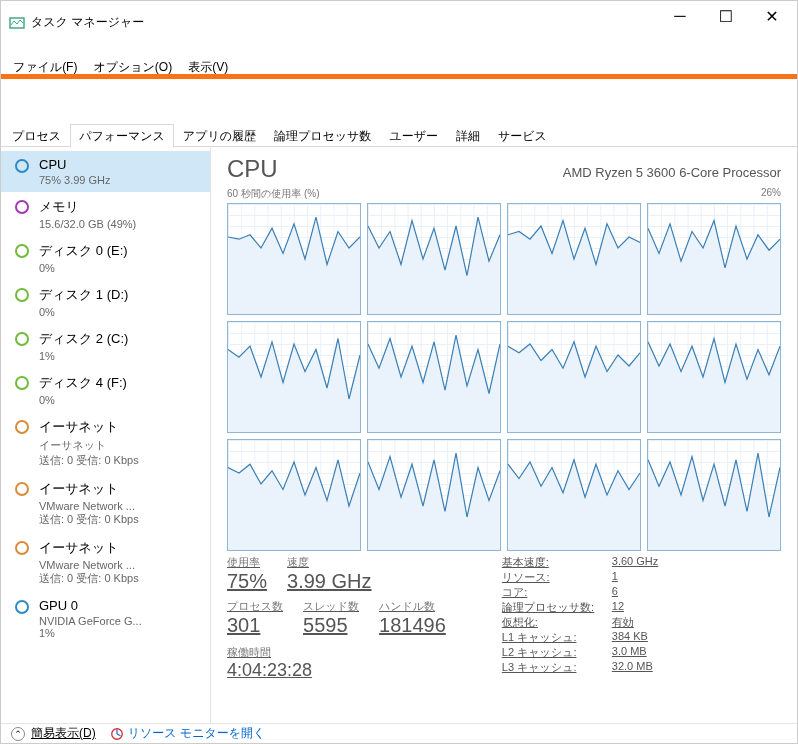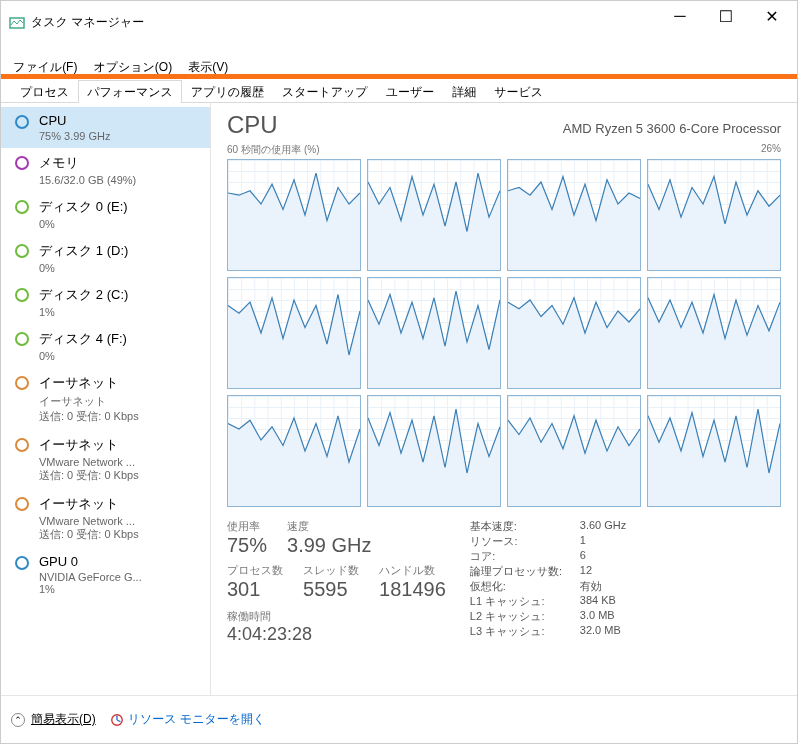--- a/index.html
+++ b/index.html
@@ -4,51 +4,51 @@
 <style>
 * { margin: 0; padding: 0; box-sizing: border-box; font-family: "Yu Gothic UI", "Meiryo", sans-serif; }
 body { background: #fff; width: 798px; height: 744px; overflow: hidden; border: 1px solid #ccc; display: flex; flex-direction: column; }
 .titlebar { height: 30px; display: flex; align-items: flex-end; padding: 17px 2px 0 8px; }
 .titlebar .icon { width: 16px; height: 16px; margin-right: 6px; }
 .titlebar .title { font-size: 12px; color: #000; flex: 1; }
 .winbtns { display: flex; }
 .winbtns > div { width: 46px; height: 30px; display: flex; align-items: center; justify-content: center; color: #000; font-family: sans-serif; }
 .menubar { height: 22px; display: flex; padding: 0 4px; font-size: 12px; color: #000; border-bottom: 5px solid #f97316; margin-top: 26px; }
 .menubar > div { padding: 2px 8px; }
-.tabs { display: flex; height: 24px; font-size: 12px; border-bottom: 1px solid #d9d9d9; padding-left: 10px; }
+.tabs { display: flex; height: 24px; font-size: 12px; border-bottom: 1px solid #d9d9d9; padding-left: 2px; margin-top: 44px; }
 .tabs > div { padding: 3px 8px; border: 1px solid transparent; border-bottom: none; position: relative; top: 1px; }
 .tabs > div.active { border-color: #d9d9d9; background: #fff; }
 .content { flex: 1; display: flex; overflow: hidden; }
 .sidebar { width: 210px; border-right: 1px solid #e5e5e5; overflow-y: auto; padding-top: 4px; }
 .side-item { padding: 6px 8px 6px 14px; display: flex; align-items: flex-start; font-size: 12px; cursor: pointer; }
 .side-item.active { background: #d0e7f8; }
 .ring { width: 14px; height: 14px; border-radius: 50%; border: 2px solid; margin-right: 10px; margin-top: 2px; flex-shrink: 0; }
 .side-text { flex: 1; }
 .side-text .name { font-size: 13px; color: #000; }
 .side-text .sub { font-size: 11px; color: #666; margin-top: 2px; }
 .main { flex: 1; padding: 8px 16px 4px 16px; display: flex; flex-direction: column; overflow: hidden; }
 .header { display: flex; align-items: baseline; justify-content: space-between; }
 .header h1 { font-size: 24px; font-weight: 400; color: #555; }
 .cpuname { font-size: 13px; color: #555; }
 .axis { display: flex; justify-content: space-between; font-size: 10px; color: #777; margin-top: 4px; }
 .grid { display: grid; grid-template-columns: repeat(4, 1fr); grid-template-rows: repeat(3, 1fr); gap: 6px; height: 348px; margin-top: 2px; }
 .chart { border: 1px solid #8fb6d4; position: relative; background: #fff; }
 .chart .gridlines { position: absolute; inset: 0; background-image: linear-gradient(#e8f0f8 1px, transparent 1px), linear-gradient(90deg, #e8f0f8 1px, transparent 1px); background-size: 10% 10%; }
 .chart svg { position: absolute; inset: 0; width: 100%; height: 100%; }
-.stats { display: flex; margin-top: 12px; gap: 24px; font-size: 12px; color: #555; }
+.stats { display: flex; margin-top: 4px; gap: 56px; font-size: 12px; color: #555; text-decoration: underline; }
 .big-stats .row1, .big-stats .row2 { display: flex; gap: 20px; }
 .stat-block .label { font-size: 11px; color: #777; }
 .stat-block .value { font-size: 20px; color: #555; margin-top: 0; }
 .stat-block.small .value { font-size: 20px; }
 .uptime .label { font-size: 11px; color: #777; margin-top: 8px; }
 .uptime .value { font-size: 18px; color: #555; }
 .small-stats { font-size: 11px; color: #555; }
 .small-stats .srow { display: flex; }
 .small-stats .skey { width: 110px; }
-.footer { height: 48px; border-top: 1px solid #e5e5e5; display: flex; align-items: center; padding: 0 10px; font-size: 12px; gap: 14px; }
+.footer { height: 20px; border-top: 1px solid #e5e5e5; display: flex; align-items: center; padding: 0 10px; font-size: 12px; gap: 14px; }
 .footer .chev { width: 14px; height: 14px; border: 1px solid #888; border-radius: 50%; display: inline-flex; align-items: center; justify-content: center; font-size: 9px; margin-right: 6px; }
 .footer a { color: #0066cc; text-align: right; }
 .rmicon { width: 14px; height: 14px; margin-right: 4px; }
 .ul { text-decoration: underline; }
 </style>
 </head>
 <body>
 
 <div class="titlebar">
   <svg class="icon" viewBox="0 0 16 16">
@@ -66,21 +66,21 @@
 <div class="menubar">
   <div>ファイル(F)</div>
   <div>オプション(O)</div>
   <div>表示(V)</div>
 </div>
 
 <div class="tabs" id="tabs">
     <div>プロセス</div>
     <div class="active">パフォーマンス</div>
     <div>アプリの履歴</div>
-    <div>スタートアップ</div>
+    <div>論理プロセッサ数</div>
     <div>ユーザー</div>
     <div>詳細</div>
     <div>サービス</div>
   </div>
 
 <div class="content">
   <div class="sidebar" id="sidebar">
       <div class="side-item active">
         <div class="ring" style="border-color: rgb(47, 137, 197);"></div>
         <div class="side-text">

